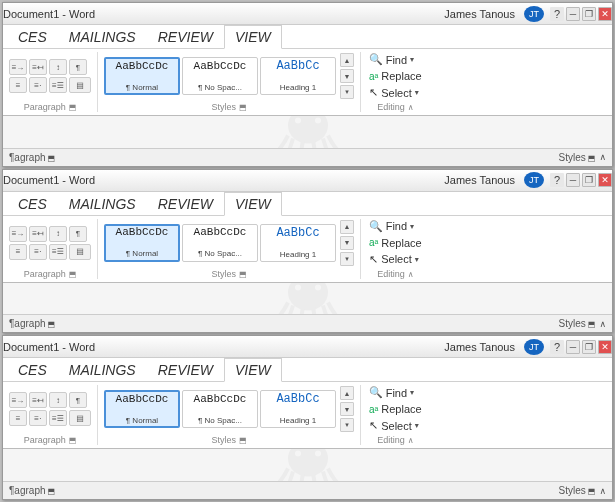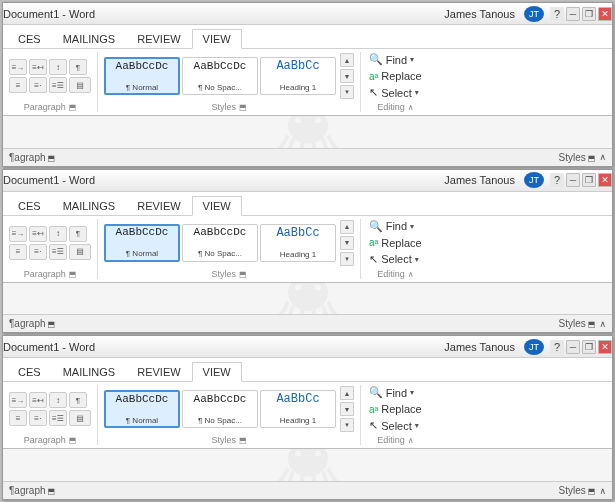--- a/index.html
+++ b/index.html
@@ -96,26 +96,27 @@
     .ribbon-tabs {
       background: #fff;
       height: 24px;
       display: flex;
       align-items: flex-end;
       padding-left: 4px;
       border-bottom: 1px solid #d0d0d0;
     }
     .ribbon-tab {
       padding: 3px 10px;
-      font-size: 11px;
+      font-size: 14px;
       color: #333;
       cursor: pointer;
       border: 1px solid transparent;
       border-bottom: none;
       background: transparent;
+      font-style: italic;
     }
     .ribbon-tab.active {
       background: #fff;
       border-color: #d0d0d0;
       border-bottom: 1px solid #fff;
       margin-bottom: -1px;
     }
 
     
     .ribbon {

